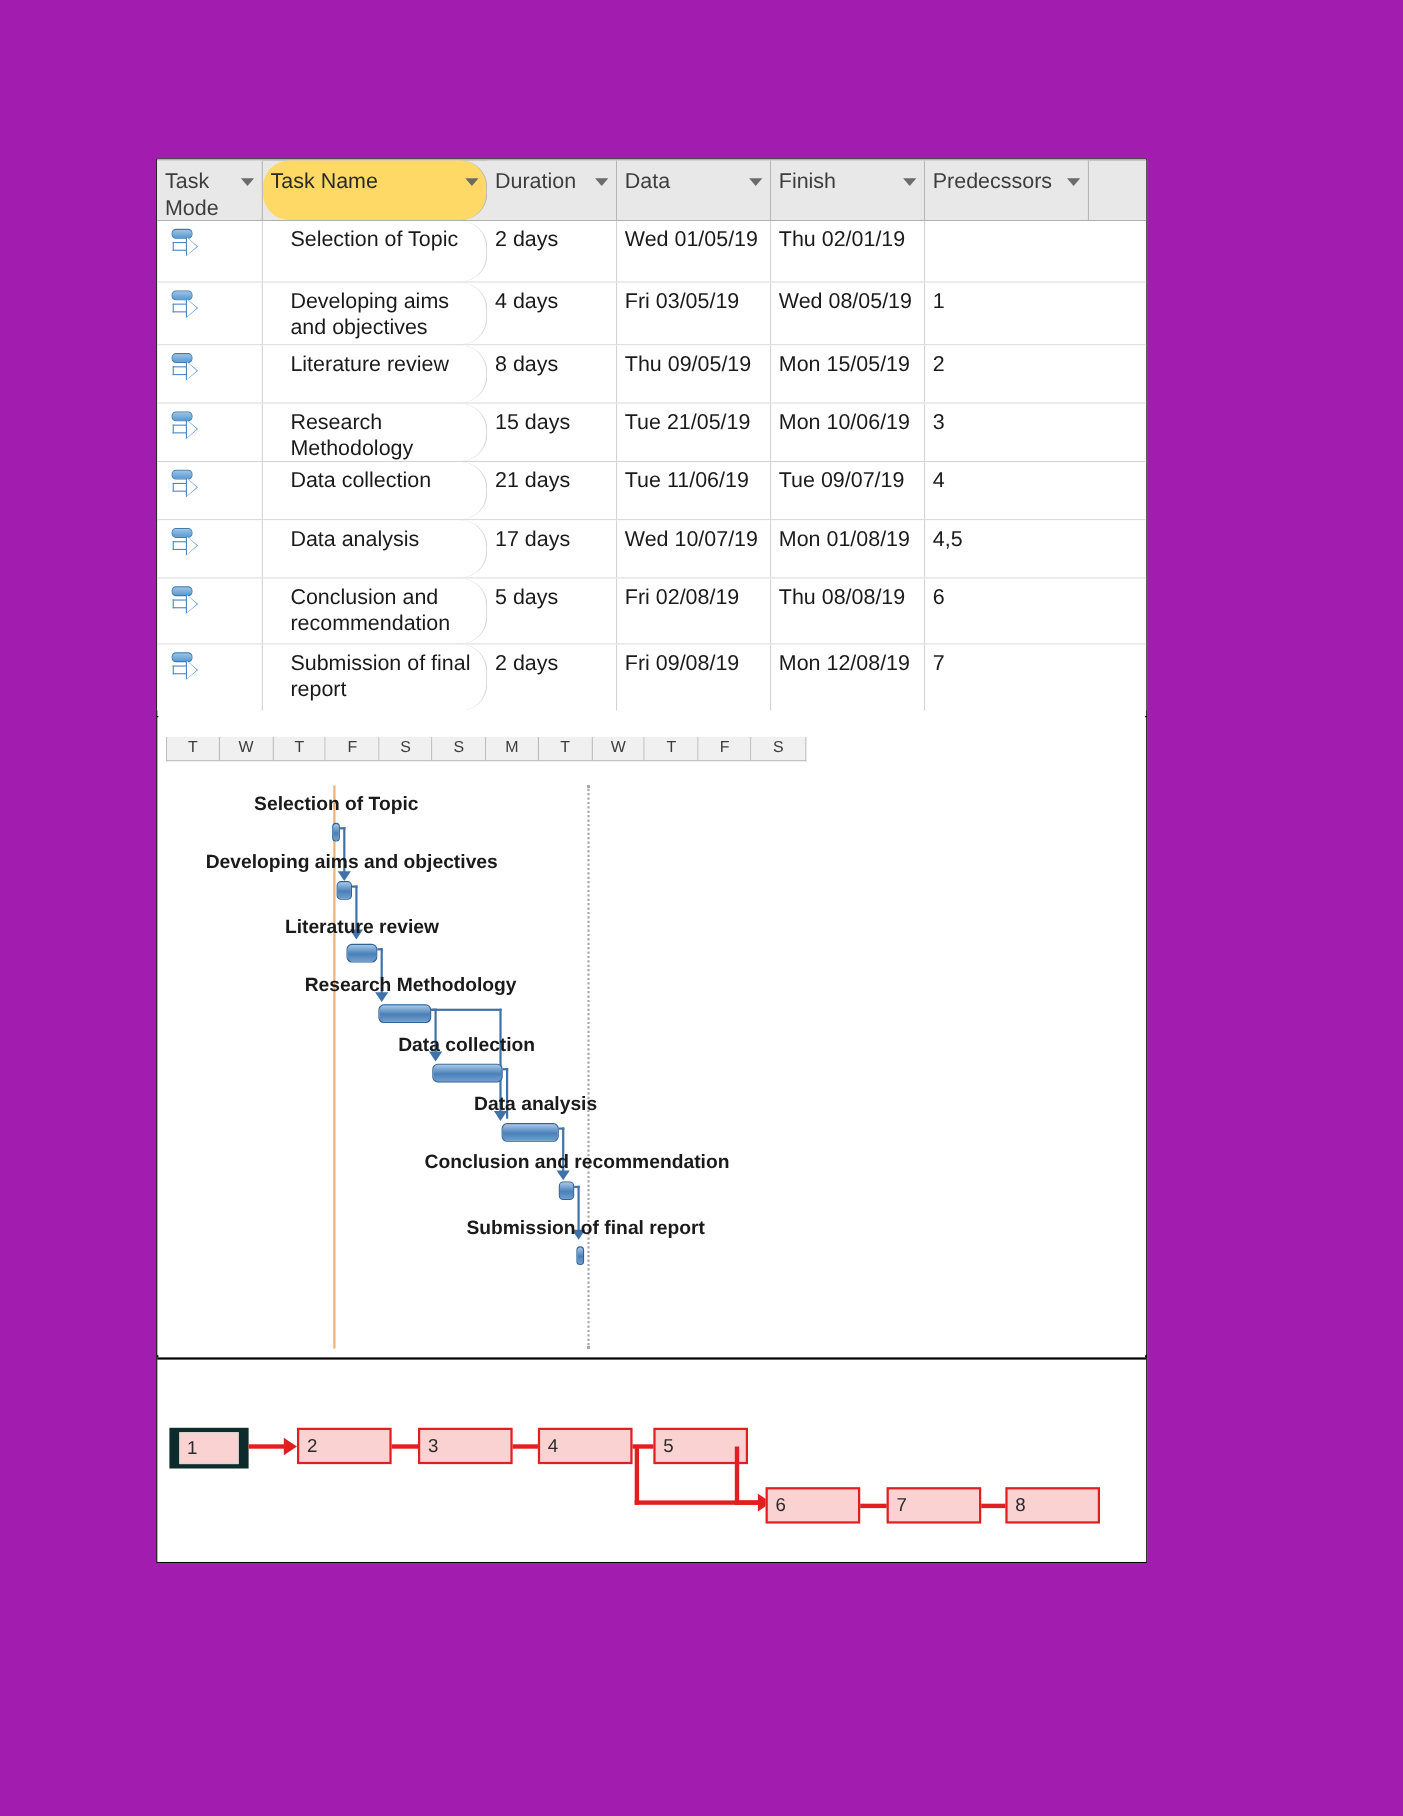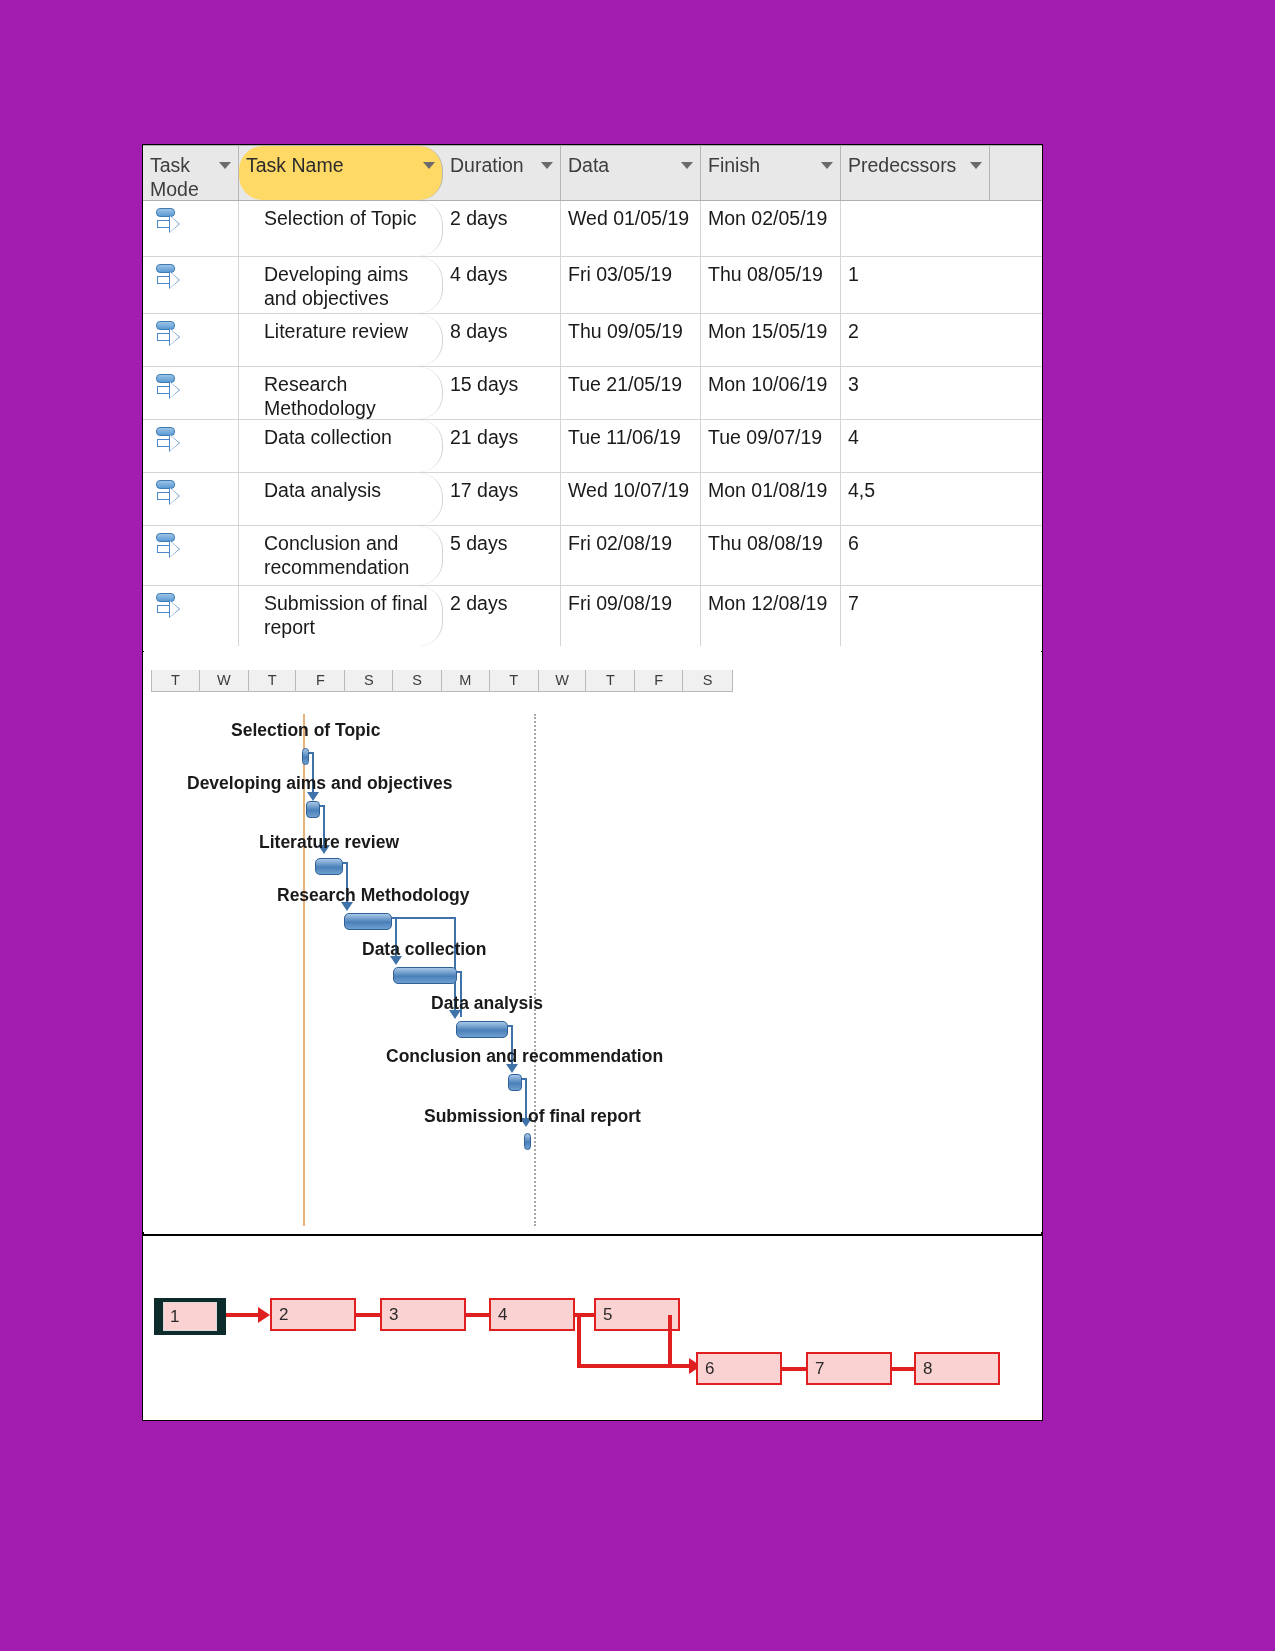--- a/index.html
+++ b/index.html
@@ -329,21 +329,21 @@
       <div class="tt-cell col-name">
           <span class="tt-name">Selection of Topic</span>
         </div>
       <div class="tt-cell col-dur">
           <span>2 days</span>
         </div>
       <div class="tt-cell col-start">
           <span>Wed 01/05/19</span>
         </div>
       <div class="tt-cell col-finish">
-          <span>Mon 02/05/19</span>
+          <span>Thu 02/01/19</span>
         </div>
       <div class="tt-cell col-pred">
           <span></span>
         </div>
     </div>
 
     <div class="tt-row" style="height:57px">
       <div class="tt-cell col-mode">
         <span class="mode-icon">
             <i class="pin"></i>
@@ -353,21 +353,21 @@
       <div class="tt-cell col-name">
           <span class="tt-name">Developing aims and objectives</span>
         </div>
       <div class="tt-cell col-dur">
           <span>4 days</span>
         </div>
       <div class="tt-cell col-start">
           <span>Fri 03/05/19</span>
         </div>
       <div class="tt-cell col-finish">
-          <span>Thu 08/05/19</span>
+          <span>Wed 08/05/19</span>
         </div>
       <div class="tt-cell col-pred">
           <span>1</span>
         </div>
     </div>
 
     <div class="tt-row" style="height:53px">
       <div class="tt-cell col-mode">
         <span class="mode-icon">
             <i class="pin"></i>

